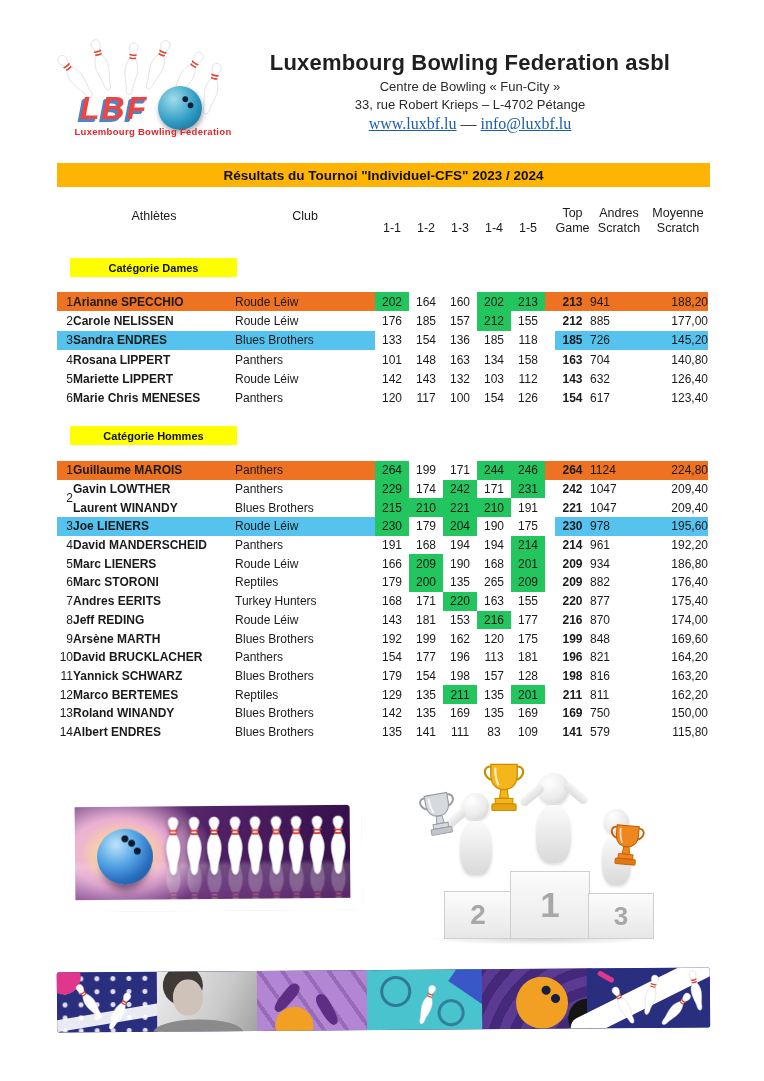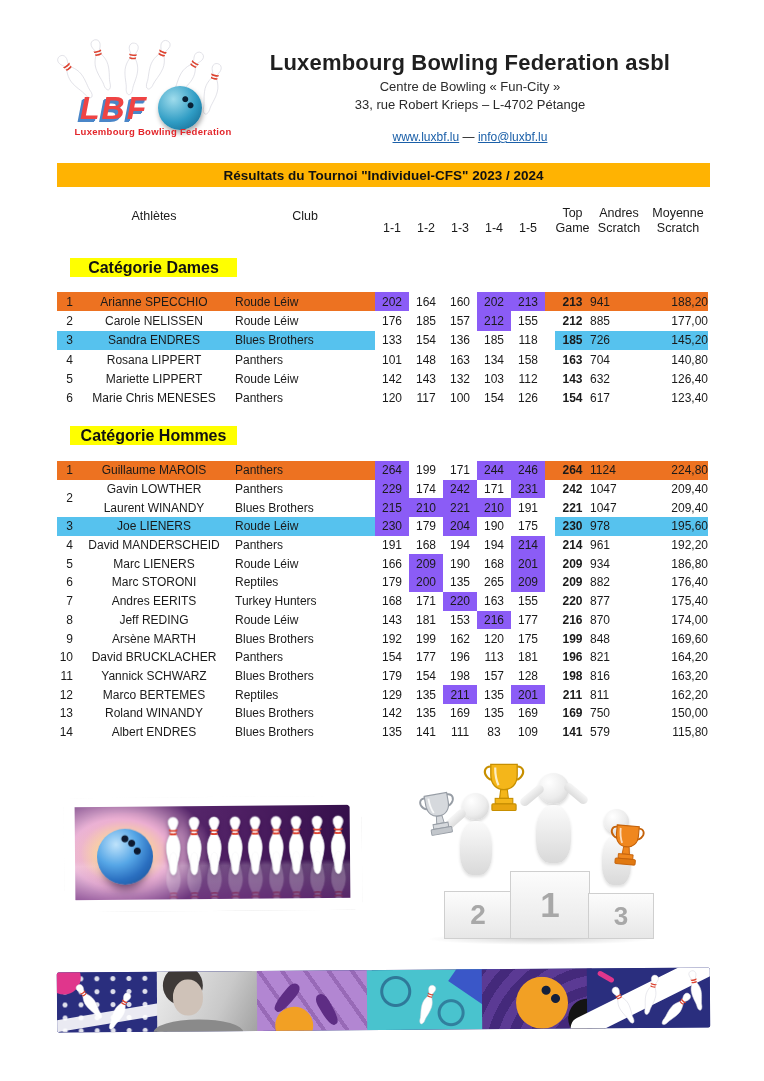--- a/index.html
+++ b/index.html
@@ -16,53 +16,53 @@
       radial-gradient(circle at 74% 44%, rgba(5,25,45,.95) 2.5px, transparent 3.4px),
       radial-gradient(circle at 35% 30%, #9fdcec 0%, #2f9cc4 55%, #0f5e86 100%);
     box-shadow:1px 3px 5px rgba(0,0,0,.35);}
   .logo-lbf{position:absolute;left:16px;top:52px;font-size:32px;font-weight:bold;font-style:italic;
     color:#ef4444;letter-spacing:2px;text-shadow:-2px 2px 0 #4a86c8,-3px 3px 0 #4a86c8;}
   .logo-caption{position:absolute;left:-4px;top:88px;width:186px;text-align:center;color:#e3262b;
     font-weight:bold;font-size:9.5px;letter-spacing:.3px;}
   .org{left:248px;top:50px;width:444px;text-align:center;}
   .org-title{font-size:22px;font-weight:bold;color:#1f1f1f;letter-spacing:.2px;}
   .org-line{font-size:13px;color:#2b2b2b;margin-top:3px;}
-  .org-links{font-size:12px;margin-top:18px;}
+  .org-links{font-size:16px;margin-top:3px;font-family:Liberation Serif, serif;}
   .org-links a{color:#1a5fa8;text-decoration:underline;}
 
   
   .title-bar{left:57px;top:163px;width:653px;height:24px;background:#ffb302;
     display:flex;align-items:center;justify-content:center;font-size:13.5px;font-weight:bold;color:#111;}
 
   
   .col-heads{left:57px;top:197px;width:651px;height:39px;display:flex;font-size:12.5px;color:#1a1a1a;}
   .ch{display:flex;flex-direction:column;justify-content:flex-end;align-items:center;text-align:center;line-height:15px;}
   .ch.mid{justify-content:center;text-align:center;}
   .w-rank{width:16px}.w-name{width:162px}.w-club{width:140px}.w-game{width:34px}
   .w-spacer{width:10px}.w-top{width:35px}.w-total{width:58px}.w-avg{width:60px}
 
   
   .cat-label{width:167px;height:19px;background:#ffff00;display:flex;align-items:center;justify-content:center;
-    font-size:16px;font-weight:bold;color:#111;}
+    font-size:11px;font-weight:bold;color:#111;}
 
   
   table.results{border-collapse:collapse;table-layout:fixed;width:651px;}
   table.results td{padding:0;font-size:12px;white-space:nowrap;overflow:hidden;vertical-align:middle;}
   .t-dames td{height:19.3px;}
   .t-hommes td{height:18.7px;}
   td.c-rank{text-align:right;padding-right:3px;}
-  td.c-name{padding-left:4px;text-align:center;}
+  td.c-name{padding-left:4px;text-align:left;font-weight:bold;}
   td.c-club{padding-left:2px;text-align:left;}
   td.c-game{text-align:center;}
   td.c-top{text-align:center;font-weight:bold;}
   td.c-total{text-align:left;}
   td.c-avg{text-align:right;padding-right:6px;}
   tr.hl-orange td.band{background:#ed7221;}
   tr.hl-blue td.band{background:#56c2ee;}
-  td.cell-green{background:#8b5cf6;}
+  td.cell-green{background:#22c55e;}
 
   
   .pic-frame{left:64px;top:797px;width:298px;height:114px;background:#fff;transform:rotate(-.5deg);
     clip-path:polygon(0 8%,2.5% 0,92% 0,100% 19%,100% 93%,97.5% 100%,8% 100%,0 81%);
     filter:drop-shadow(3px 4px 5px rgba(0,0,0,.28));}
   .pic-inner{position:absolute;left:11px;top:9px;right:12px;bottom:12px;overflow:hidden;
     background:
       linear-gradient(180deg, rgba(0,0,0,0) 58%, rgba(255,255,255,.20) 64%, rgba(150,80,160,.35) 100%),
       radial-gradient(ellipse 130px 90px at 16% 50%, #f9ecb8 0%, #eab6d8 38%, rgba(0,0,0,0) 72%),
       linear-gradient(90deg, #6b3b7e 0%, #5a2a6e 30%, #4e1f63 60%, #35104b 100%);}

